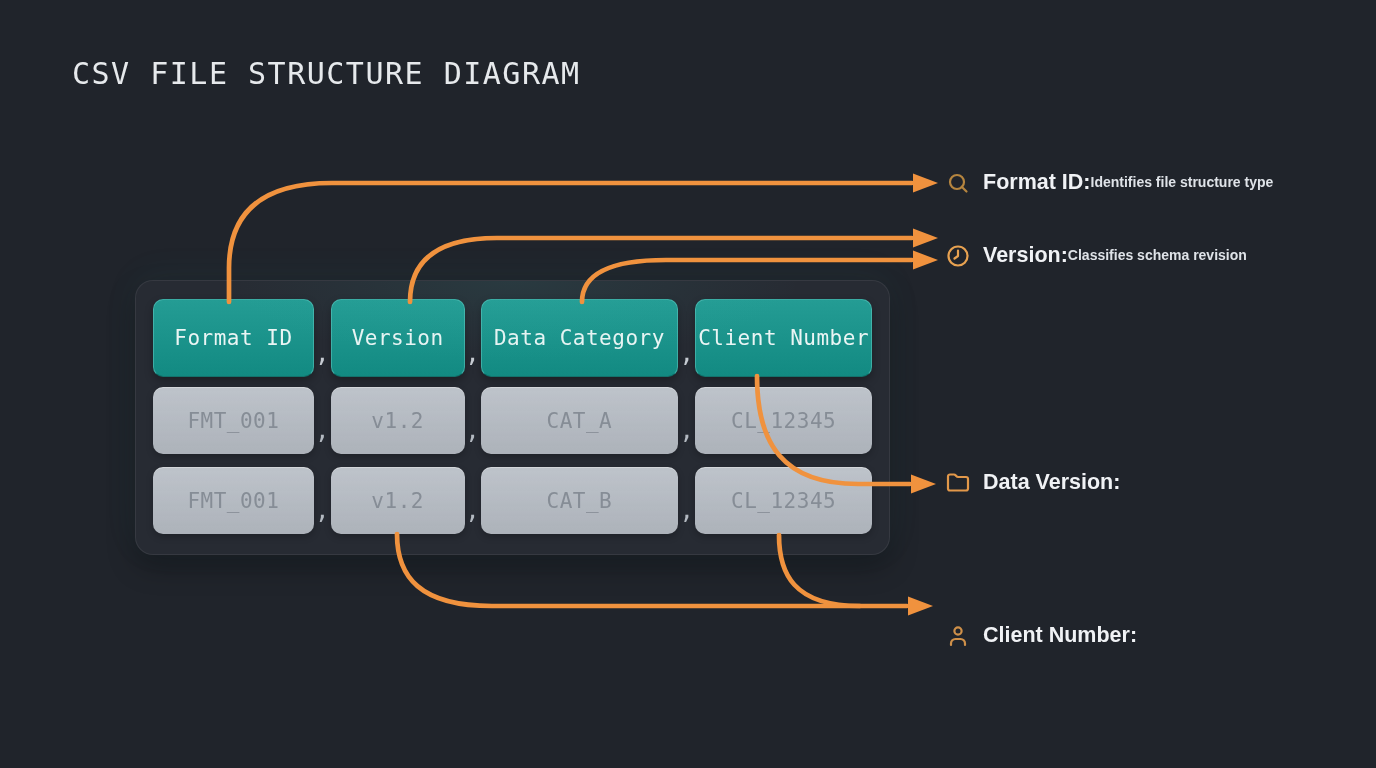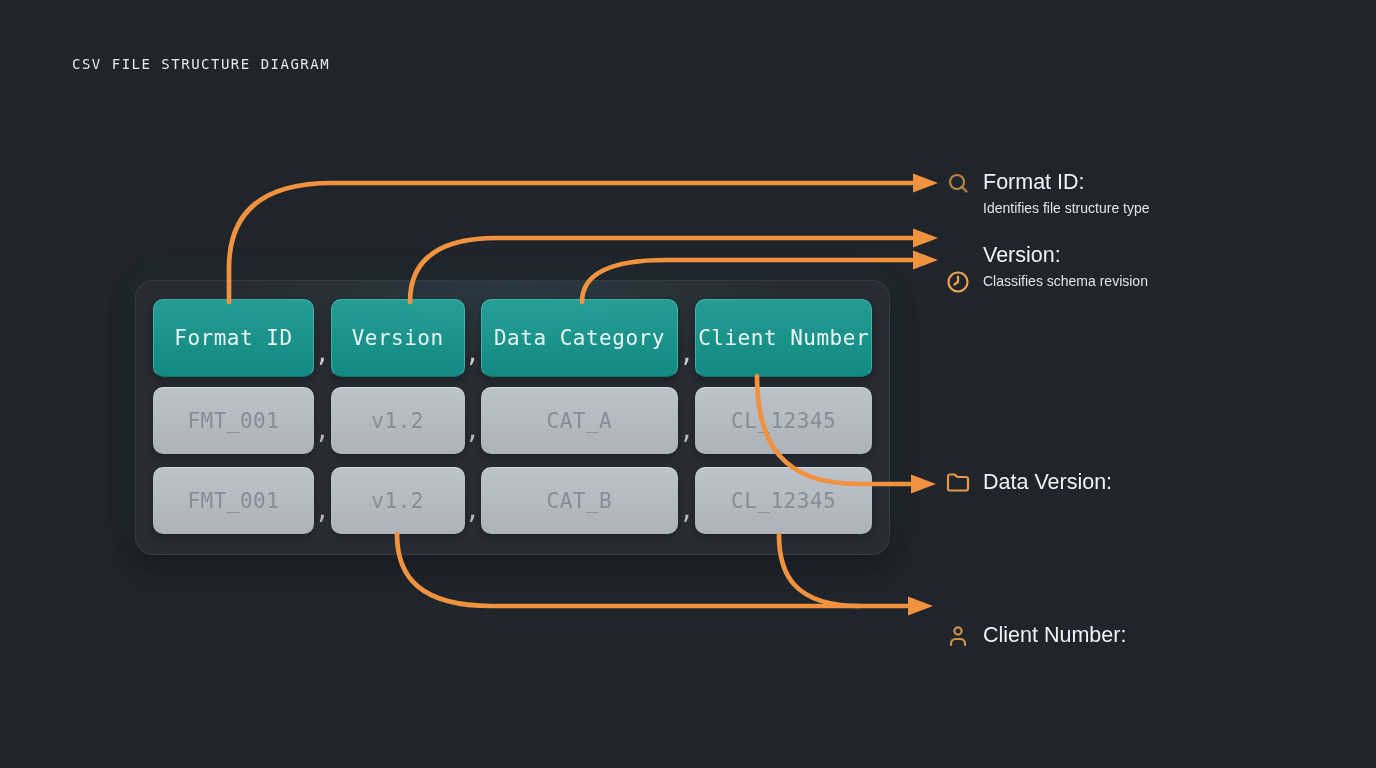--- a/index.html
+++ b/index.html
@@ -2,21 +2,21 @@
 <html style="--background: #20242b; --panel: #272b33; --accent-orange: #f0923e; --teal-cell: #13948c; --gray-cell: #b6bcc4; --header-text: #eaf5f4; --data-text: #868d96; --title-text: #e6e9ec; --annotation-title: #f0f2f5; --annotation-desc: #dfe3e8;"><head>
 <meta charset="utf-8">
 <style>
   html,body{margin:0;padding:0;background:var(--background,#20242b);}
   body{width:1376px;height:768px;position:relative;overflow:hidden;
        font-family:"Liberation Sans",sans-serif;}
 
   .page-title{
     position:absolute;left:72px;top:56px;
     font-family:"DejaVu Sans Mono",monospace;
-    font-size:14px;font-weight:500;letter-spacing:1.5px;
+    font-size:30px;font-weight:500;letter-spacing:1.5px;
     color:var(--title-text,#e6e9ec);
   }
 
   
   .panel{
     position:absolute;left:135px;top:280px;width:755px;height:275px;
     box-sizing:border-box;border-radius:18px;
     background:var(--panel,#272b33);
     border:1px solid rgba(255,255,255,0.07);
     box-shadow:0 -6px 36px rgba(52,178,168,0.06),0 12px 28px rgba(0,0,0,0.28);
@@ -58,21 +58,21 @@
   
   .arrows{position:absolute;left:0;top:0;z-index:2;pointer-events:none;}
   .arrow-line{fill:none;stroke:var(--accent-orange,#f0923e);stroke-width:4.7;
               stroke-linecap:round;stroke-linejoin:round;}
   .arrow-head{fill:var(--accent-orange,#f0923e);stroke:none;}
 
   
   .ann{position:absolute;left:946px;display:flex;gap:13px;z-index:3;}
   .ann-a0{top:169px;}.ann-a1{top:242px;align-items:flex-end;}.ann-a2{top:469px;}.ann-a3{top:622px;align-items:flex-end;}
   .ann .icon{width:24px;height:24px;flex:0 0 24px;margin-top:2px;}
-  .ann .txt{display:flex;flex-direction:column;}
+  .ann .txt{display:flex;flex-direction:row;font-weight:bold;}
   .ann .ttl{font-size:21.5px;line-height:26px;color:var(--annotation-title,#f0f2f5);}
   .ann .dsc{font-size:14px;line-height:26px;color:var(--annotation-desc,#dfe3e8);}
 </style>
 </head>
 <body>
 
 <div class="page-title">CSV FILE STRUCTURE DIAGRAM</div>
 
 <svg class="arrows" width="1376" height="768" viewBox="0 0 1376 768">
   <path class="arrow-line" d="M229,302 L229,268 Q229,183 332,183 L912,183"></path>

